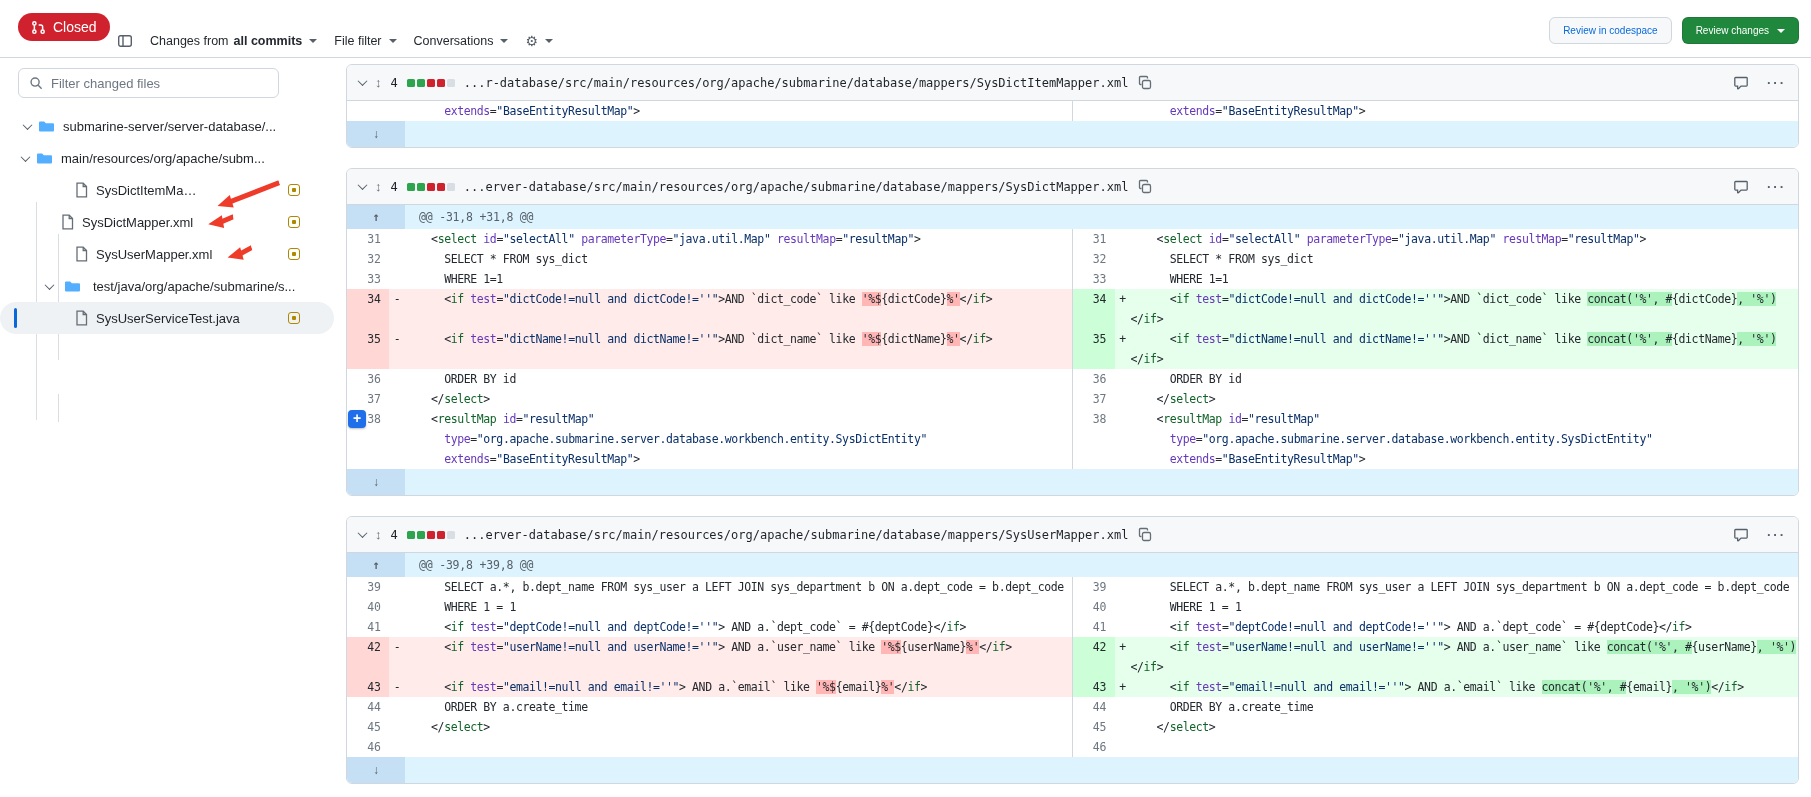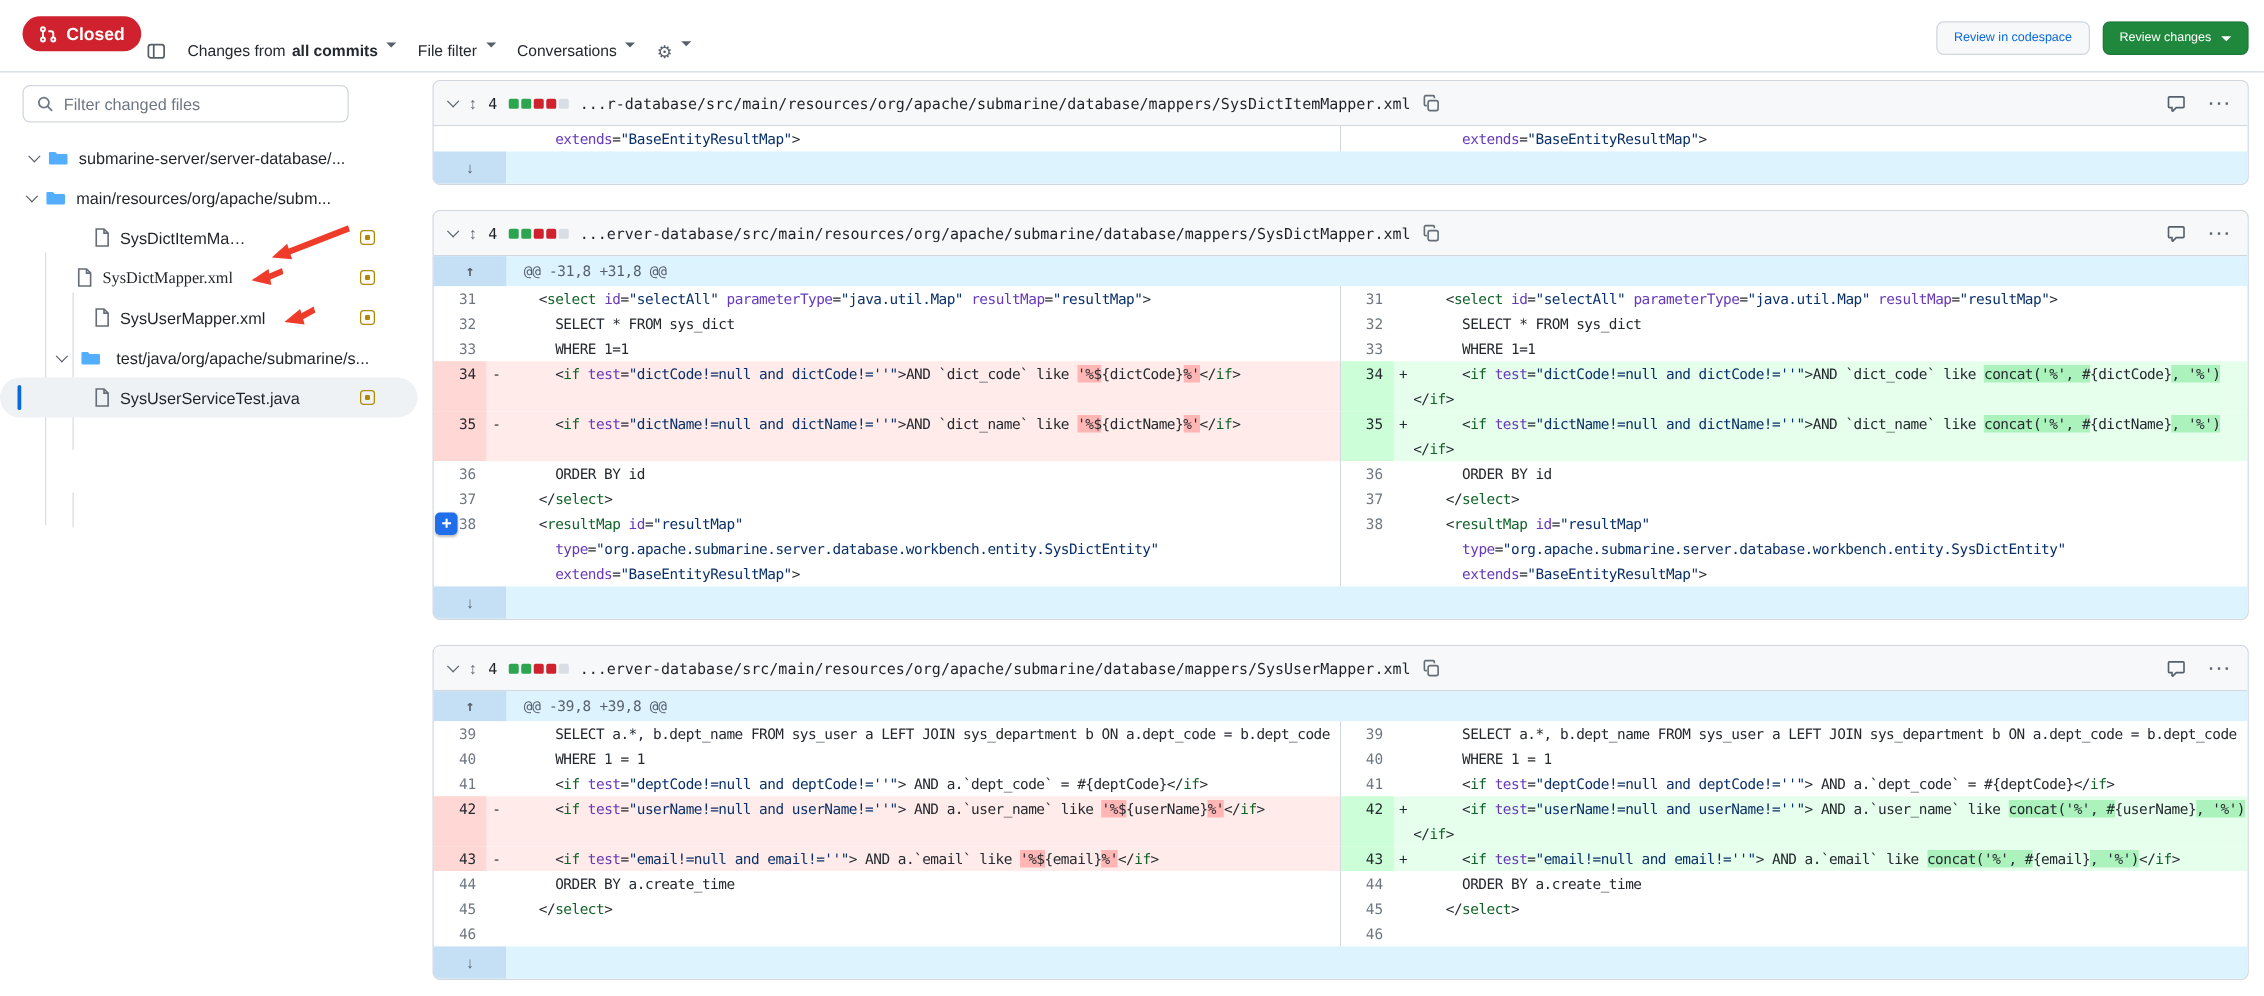--- a/index.html
+++ b/index.html
@@ -10,27 +10,27 @@
     --annotation-arrow:#ee3b2a; --mod-icon:#b08800;
     --hunk-bg:#ddf4ff; --hunk-gut:#c5e0f5;
   }
   *{box-sizing:border-box;margin:0;padding:0}
   html,body{width:1811px;height:797px;overflow:hidden;background:#fff;
     font-family:"Liberation Sans",sans-serif;color:var(--fg)}
   
   .topbar{position:absolute;left:0;top:0;width:100%;height:58px;background:#fff;
     border-bottom:1px solid var(--border);z-index:5}
   .badge{position:absolute;left:18px;top:13px;display:flex;align-items:center;gap:7px;
-    background:var(--closed-badge);color:#fff;font-weight:700;font-size:14px;
+    background:var(--closed-badge);color:#fff;font-weight:400;font-size:14px;
     padding:6px 13px;border-radius:999px}
   .ptitle{position:absolute;left:101px;top:10px;font-size:16px;font-weight:700;white-space:nowrap}
   .ptitle .tnum{color:var(--muted);font-weight:400;margin-left:5px}
   .toolbar{position:absolute;left:117px;top:33px;display:flex;align-items:center;gap:17px;
     font-size:12.5px;color:#24292f}
-  .tbitem{display:flex;gap:5px;cursor:pointer;white-space:nowrap}
+  .tbitem{display:flex;align-items:center;gap:5px;cursor:pointer;white-space:nowrap}
   .tbitem b{font-weight:700}
   .caret{width:0;height:0;border-left:4px solid transparent;border-right:4px solid transparent;
     border-top:4px solid #57606a;display:inline-block;margin-left:2px}
   .caret.white{border-top-color:#fff}
   .gear{font-size:14px;color:#57606a}
   .actions{position:absolute;right:12px;top:17px;display:flex;gap:10px;align-items:center}
   .btn{height:27px;border-radius:6px;font-size:10px;font-weight:400;padding:0 13px;
     display:flex;align-items:center;gap:6px;cursor:pointer;border:1px solid var(--border)}
   .btn.codespace{background:#f6f8fa;color:var(--link-blue)}
   .btn.review{background:var(--review-btn);color:#fff;border-color:rgba(31,35,40,.15)}
@@ -183,21 +183,21 @@
         </svg>
         <span class="tlabel">SysDictItemMapper.xml</span>
         <svg width="66" height="18" viewBox="0 0 66 18" style="margin-left: 7px; transform: rotate(-18deg) translateY(6px);">
           <polygon points="0,9 15,2.5 15,15.5" fill="var(--annotation-arrow)"></polygon>
           <polygon points="13,6.5 66,3.5 66,8.5 13,11.5" fill="var(--annotation-arrow)"></polygon>
         </svg>
         <span class="modicon">
           <i></i>
         </span>
       </div>
-      <div class="trow" style="padding-left: 60px; font-family: Liberation Serif, serif;">
+      <div class="trow" style="padding-left: 60px;">
         <svg width="14" height="16" viewBox="0 0 14 16">
           <path d="M3 1.2h6.2l3.3 3.3v10.3H3z" fill="none" stroke="#656d76" stroke-width="1.3"></path>
           <path d="M9.2 1.2v3.3h3.3" fill="none" stroke="#656d76" stroke-width="1.3"></path>
         </svg>
         <span class="tlabel">SysDictMapper.xml</span>
         <svg width="26" height="18" viewBox="0 0 26 18" style="margin-left: 7px; transform: rotate(-10deg) translateY(0px);">
           <polygon points="0,9 15,2.5 15,15.5" fill="var(--annotation-arrow)"></polygon>
           <polygon points="13,6.5 26,3.5 26,8.5 13,11.5" fill="var(--annotation-arrow)"></polygon>
         </svg>
         <span class="modicon">

